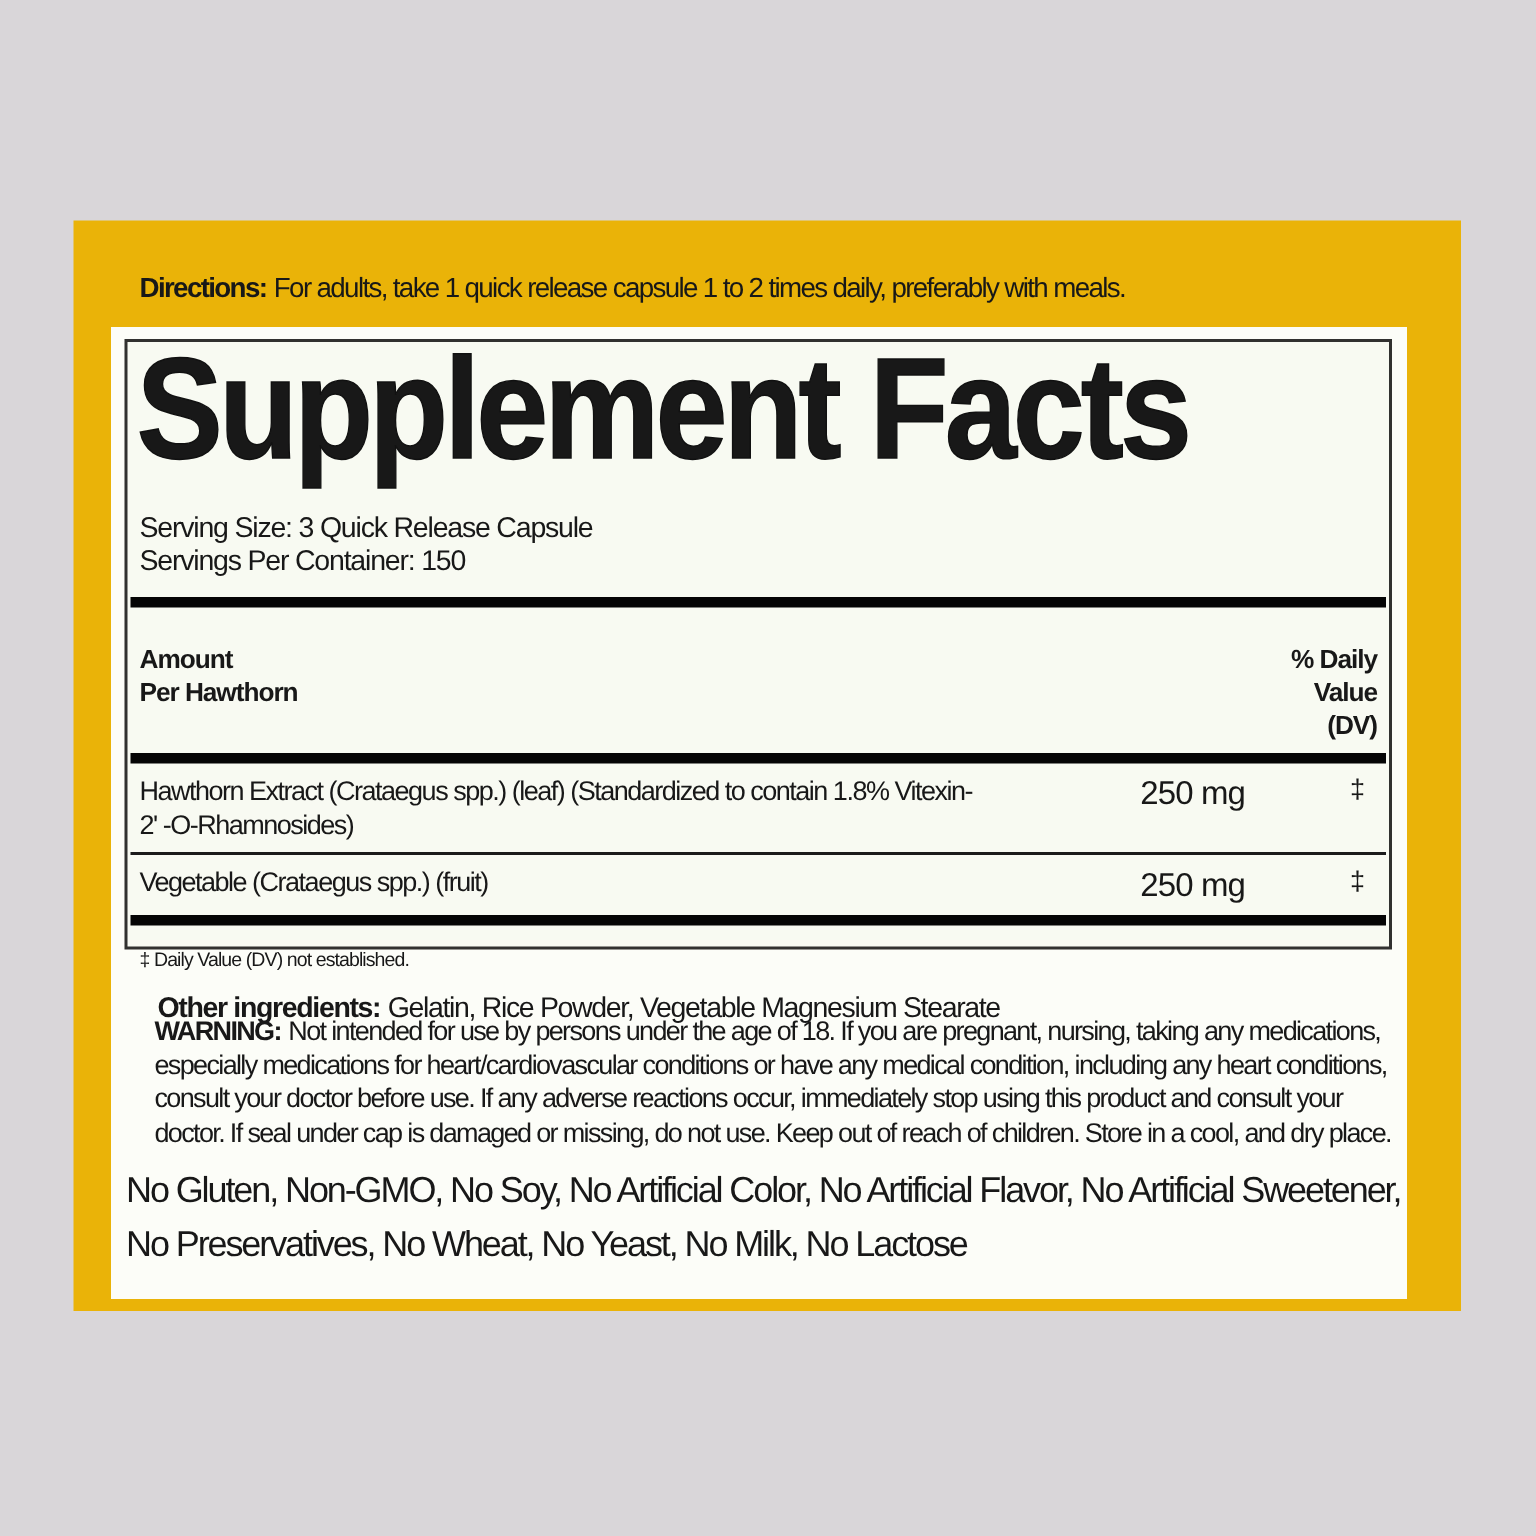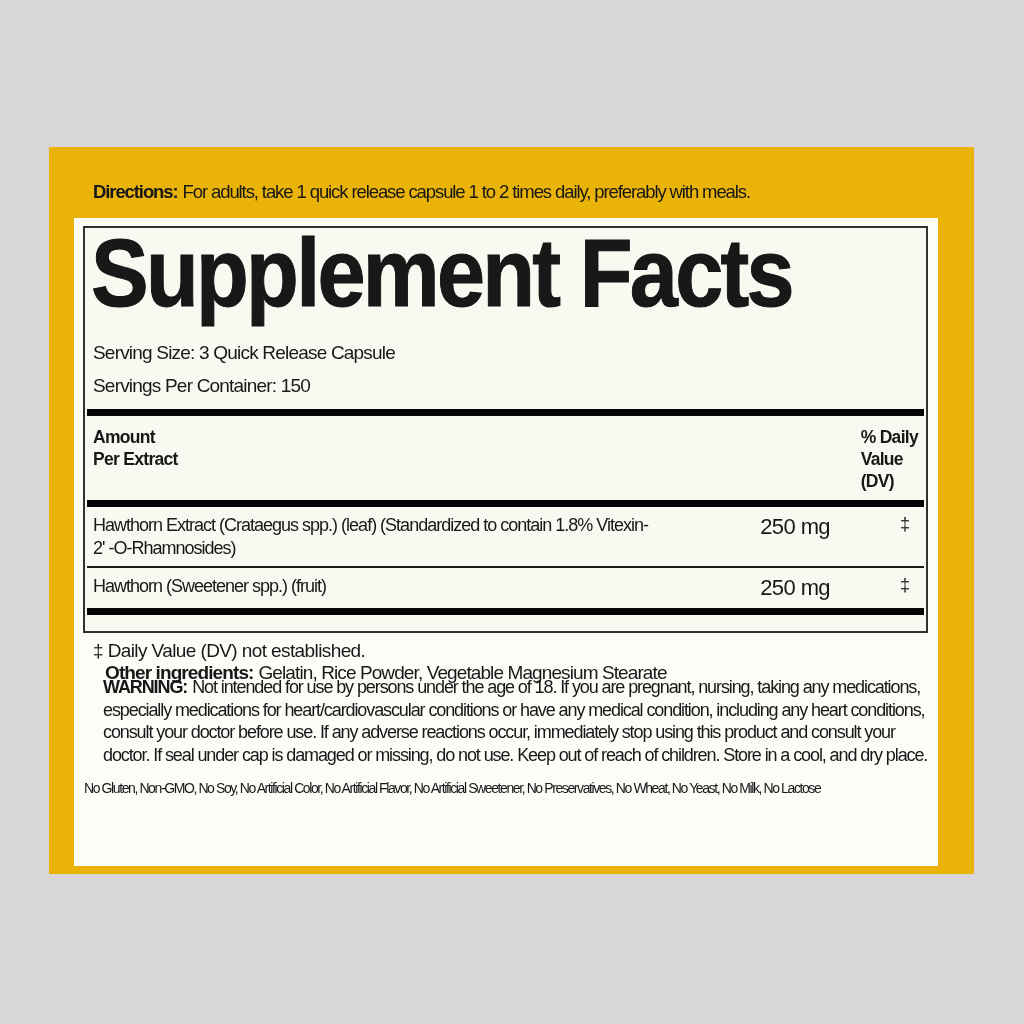--- a/index.html
+++ b/index.html
@@ -31,44 +31,44 @@
   }
   .sf-title{
     height:78px;margin:8px 4px 0 4px;
     font-size:96px;line-height:74px;font-weight:700;
     letter-spacing:-3px;-webkit-text-stroke:1px #111;
     transform:scale(0.9,1);transform-origin:0 50%;
     white-space:nowrap;
   }
   .serving-line{margin:0 6px;font-size:19px;letter-spacing:-0.8px;white-space:nowrap;}
   .serving-size{margin-top:28px;}
-  .servings-count{margin-top:11px;}
+  .servings-count{}
   .bar{height:7px;background:#050505;margin-top:12px;}
   .bar.mt0{margin-top:0;}
-  .hdr{display:flex;justify-content:space-between;padding:10px 6px 8px 6px;}
+  .hdr{display:flex;justify-content:space-between;padding:10px 6px 8px 6px;margin-top:13px;}
   .hdr span{display:block;font-weight:700;font-size:17.5px;line-height:22px;letter-spacing:-0.7px;}
-  .hdr-right{text-align:left;}
+  .hdr-right{text-align:right;}
   .row{display:flex;align-items:flex-start;padding:7px 6px;}
   .row .name{flex:1;font-size:18px;line-height:22.5px;letter-spacing:-1px;}
   .row .name span{display:block;white-space:nowrap;}
   .row .amt{width:130px;text-align:right;font-size:22px;letter-spacing:-0.6px;}
   .row .dv{width:80px;text-align:right;padding-right:8px;font-size:18px;}
   .thin{height:2px;background:#1b1b1b;}
-  .footnote{padding:25px 6px;font-size:19px;letter-spacing:-0.6px;}
+  .footnote{padding:15px 6px;font-size:13px;letter-spacing:-0.6px;}
   .other-ing{
     position:absolute;left:15px;top:428px;margin:16px;width:838px;
     font-size:19px;letter-spacing:-0.9px;white-space:nowrap;
   }
   .warning{
     position:absolute;left:29px;top:458px;margin:0;width:840px;
     font-size:18px;line-height:22.5px;letter-spacing:-1.1px;
   }
   .claims{
     position:absolute;left:35px;top:629px;margin:0;width:850px;
-    font-size:14px;line-height:24px;letter-spacing:-1.4px;
+    font-size:24px;line-height:36px;letter-spacing:-1.4px;
   }
 </style>
 </head>
 <body>
 
 <div class="panel">
 
   <p class="directions">
     <span class="b">Directions:</span><span>For adults, take 1 quick release capsule 1 to 2 times daily, preferably with meals.</span>
   </p>
@@ -80,21 +80,21 @@
       <div class="sf-title">Supplement Facts</div>
 
       <div class="serving-line serving-size">Serving Size: 3 Quick Release Capsule</div>
       <div class="serving-line servings-count">Servings Per Container: 150</div>
 
       <div class="bar"></div>
 
       <div class="hdr">
         <div class="hdr-left">
           <span>Amount</span>
-          <span>Per Extract</span>
+          <span>Per Hawthorn</span>
         </div>
         <div class="hdr-right">
           <span>% Daily</span>
           <span>Value</span>
           <span>(DV)</span>
         </div>
       </div>
 
       <div class="bar mt0"></div>
 
@@ -104,21 +104,21 @@
           <span>2' -O-Rhamnosides)</span>
         </div>
         <div class="amt">250 mg</div>
         <div class="dv">‡</div>
       </div>
 
       <div class="thin"></div>
 
       <div class="row">
         <div class="name">
-          <span>Hawthorn (Sweetener spp.) (fruit)</span>
+          <span>Vegetable (Crataegus spp.) (fruit)</span>
         </div>
         <div class="amt">250 mg</div>
         <div class="dv">‡</div>
       </div>
 
       <div class="bar mt0"></div>
 
       <div class="footnote">‡ Daily Value (DV) not established.</div>
 
     </div>

